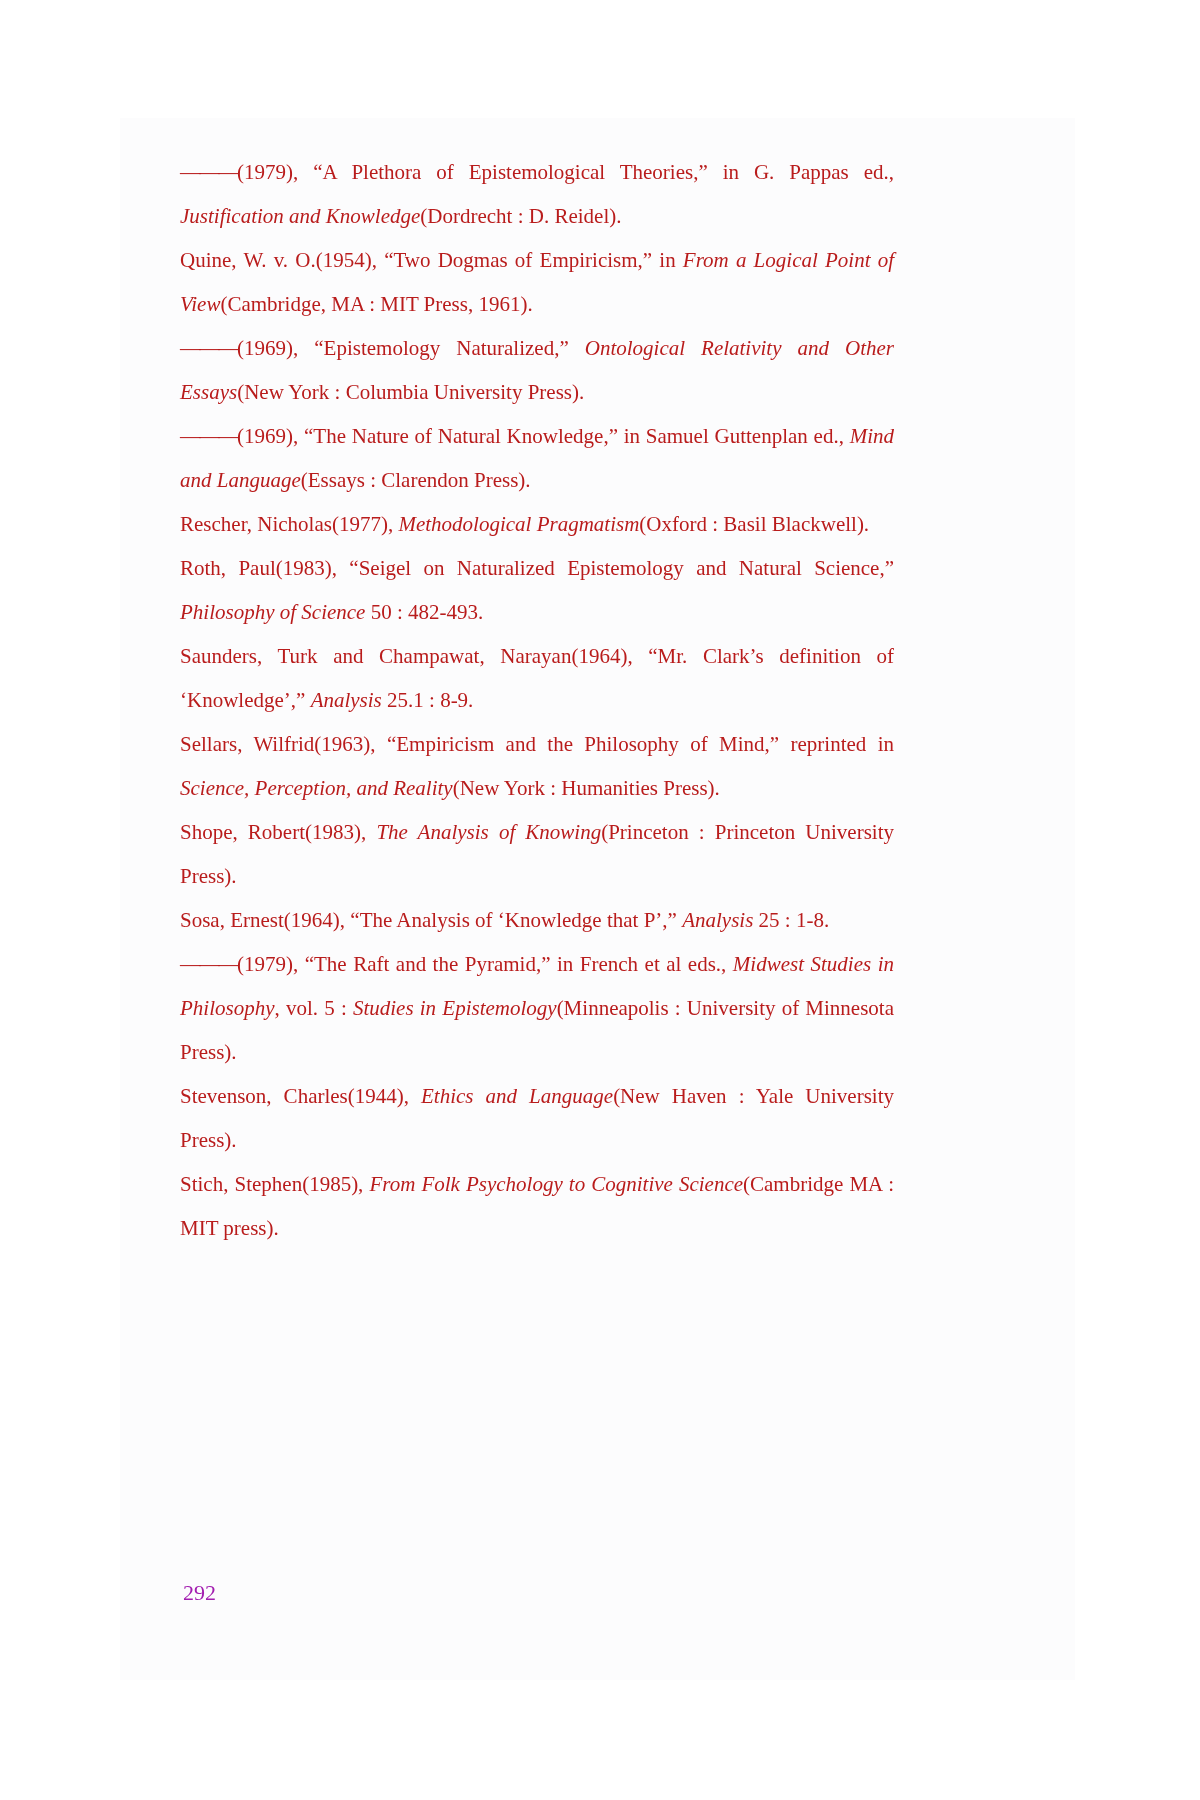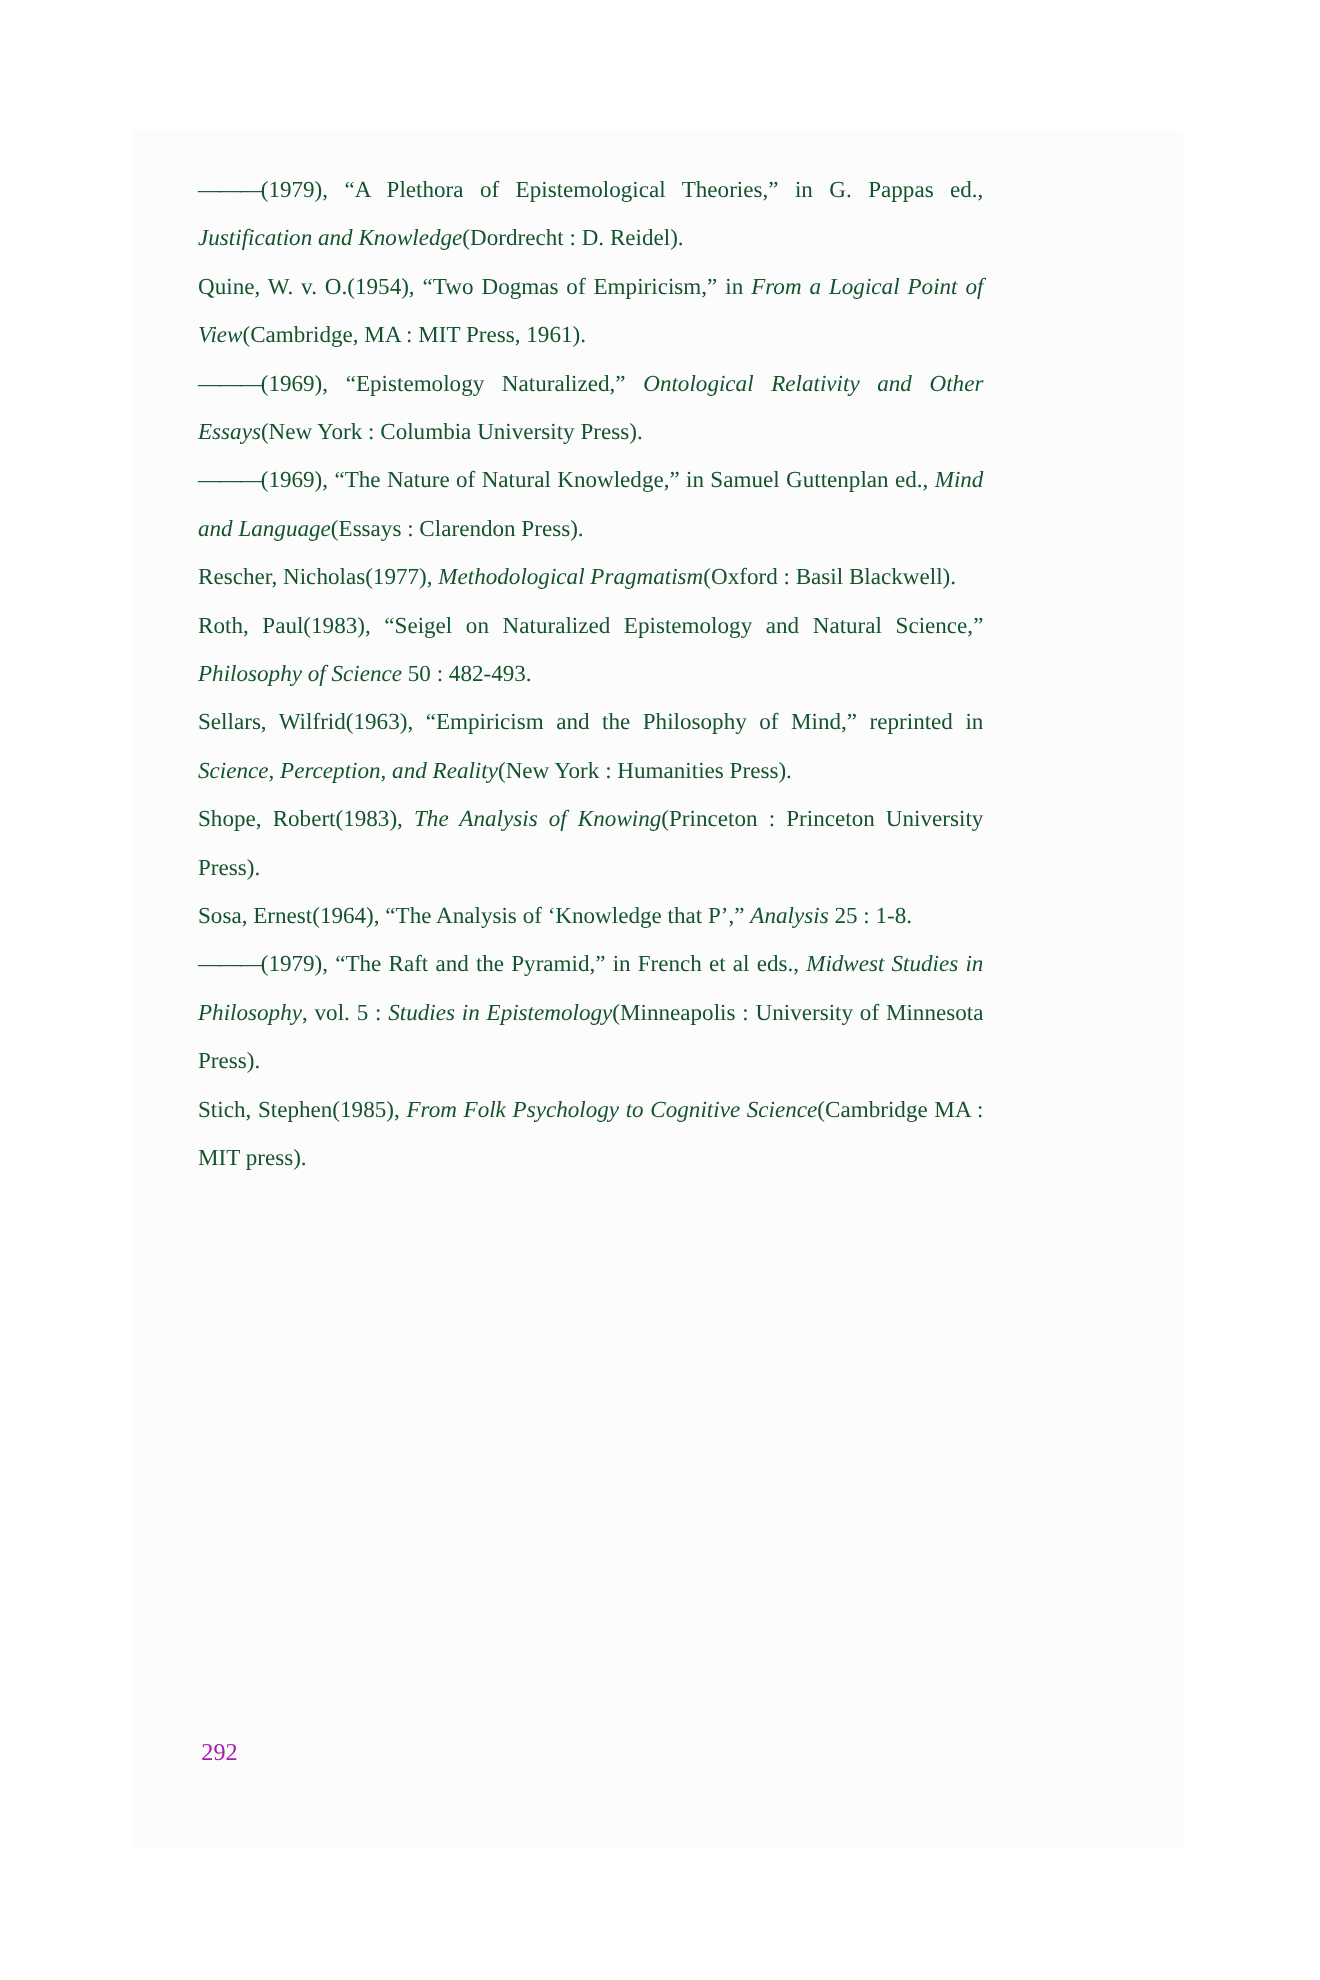--- a/index.html
+++ b/index.html
@@ -4,21 +4,21 @@
 <style>
   html, body { margin:0; padding:0; background:#ffffff; }
   body { width:1200px; height:1800px; position:relative; overflow:hidden; }
   .scan {
     position:absolute; left:120px; top:118px; width:955px; height:1562px;
     background:#fcfcfd;
   }
   .page {
     position:absolute; left:180px; top:150px; width:714px;
     font-family:"Liberation Serif", "DejaVu Serif", serif;
-    font-size:21px; line-height:44px; color:#14532d;
+    font-size:21px; line-height:44px; color:#b91c1c;
   }
   .entry { text-align:justify; text-align-last:left; margin:0; text-indent:0; }
   .entry i { font-style:italic; }
   .dash { letter-spacing:-2px; }
   .pagenum {
     position:absolute; left:183px; top:1580px;
     font-family:"Liberation Serif", "DejaVu Serif", serif;
     font-size:22px; color:#a21caf;
   }
 </style>
@@ -27,20 +27,22 @@
 
 <div class="scan"></div>
 
 <div class="page" id="biblist">
     <p class="entry"><span class="dash">———</span><span>(1979), “A Plethora of Epistemological Theories,” in G. Pappas ed., </span><i>Justification and Knowledge</i><span>(Dordrecht : D. Reidel).</span></p>
     <p class="entry"><span>Quine, W. v. O.(1954), “Two Dogmas of Empiricism,” in </span><i>From a Logical Point of View</i><span>(Cambridge, MA : MIT Press, 1961).</span></p>
     <p class="entry"><span class="dash">———</span><span>(1969), “Epistemology Naturalized,” </span><i>Ontological Relativity and Other Essays</i><span>(New York : Columbia University Press).</span></p>
     <p class="entry"><span class="dash">———</span><span>(1969), “The Nature of Natural Knowledge,” in Samuel Guttenplan ed., </span><i>Mind and Language</i><span>(Essays : Clarendon Press).</span></p>
     <p class="entry"><span>Rescher, Nicholas(1977), </span><i>Methodological Pragmatism</i><span>(Oxford : Basil Blackwell).</span></p>
     <p class="entry"><span>Roth, Paul(1983), “Seigel on Naturalized Epistemology and Natural Science,” </span><i>Philosophy of Science</i><span> 50 : 482-493.</span></p>
+    <p class="entry"><span>Saunders, Turk and Champawat, Narayan(1964), “Mr. Clark’s definition of ‘Knowledge’,” </span><i>Analysis</i><span> 25.1 : 8-9.</span></p>
     <p class="entry"><span>Sellars, Wilfrid(1963), “Empiricism and the Philosophy of Mind,” reprinted in </span><i>Science, Perception, and Reality</i><span>(New York : Humanities Press).</span></p>
     <p class="entry"><span>Shope, Robert(1983), </span><i>The Analysis of Knowing</i><span>(Princeton : Princeton University Press).</span></p>
     <p class="entry"><span>Sosa, Ernest(1964), “The Analysis of ‘Knowledge that P’,” </span><i>Analysis</i><span> 25 : 1-8.</span></p>
     <p class="entry"><span class="dash">———</span><span>(1979), “The Raft and the Pyramid,” in French et al eds., </span><i>Midwest Studies in Philosophy</i><span>, vol. 5 : </span><i>Studies in Epistemology</i><span>(Minneapolis : University of Minnesota Press).</span></p>
+    <p class="entry"><span>Stevenson, Charles(1944), </span><i>Ethics and Language</i><span>(New Haven : Yale University Press).</span></p>
     <p class="entry"><span>Stich, Stephen(1985), </span><i>From Folk Psychology to Cognitive Science</i><span>(Cambridge MA : MIT press).</span></p>
   </div>
 
 <div class="pagenum">292</div>
 
 </body></html>

